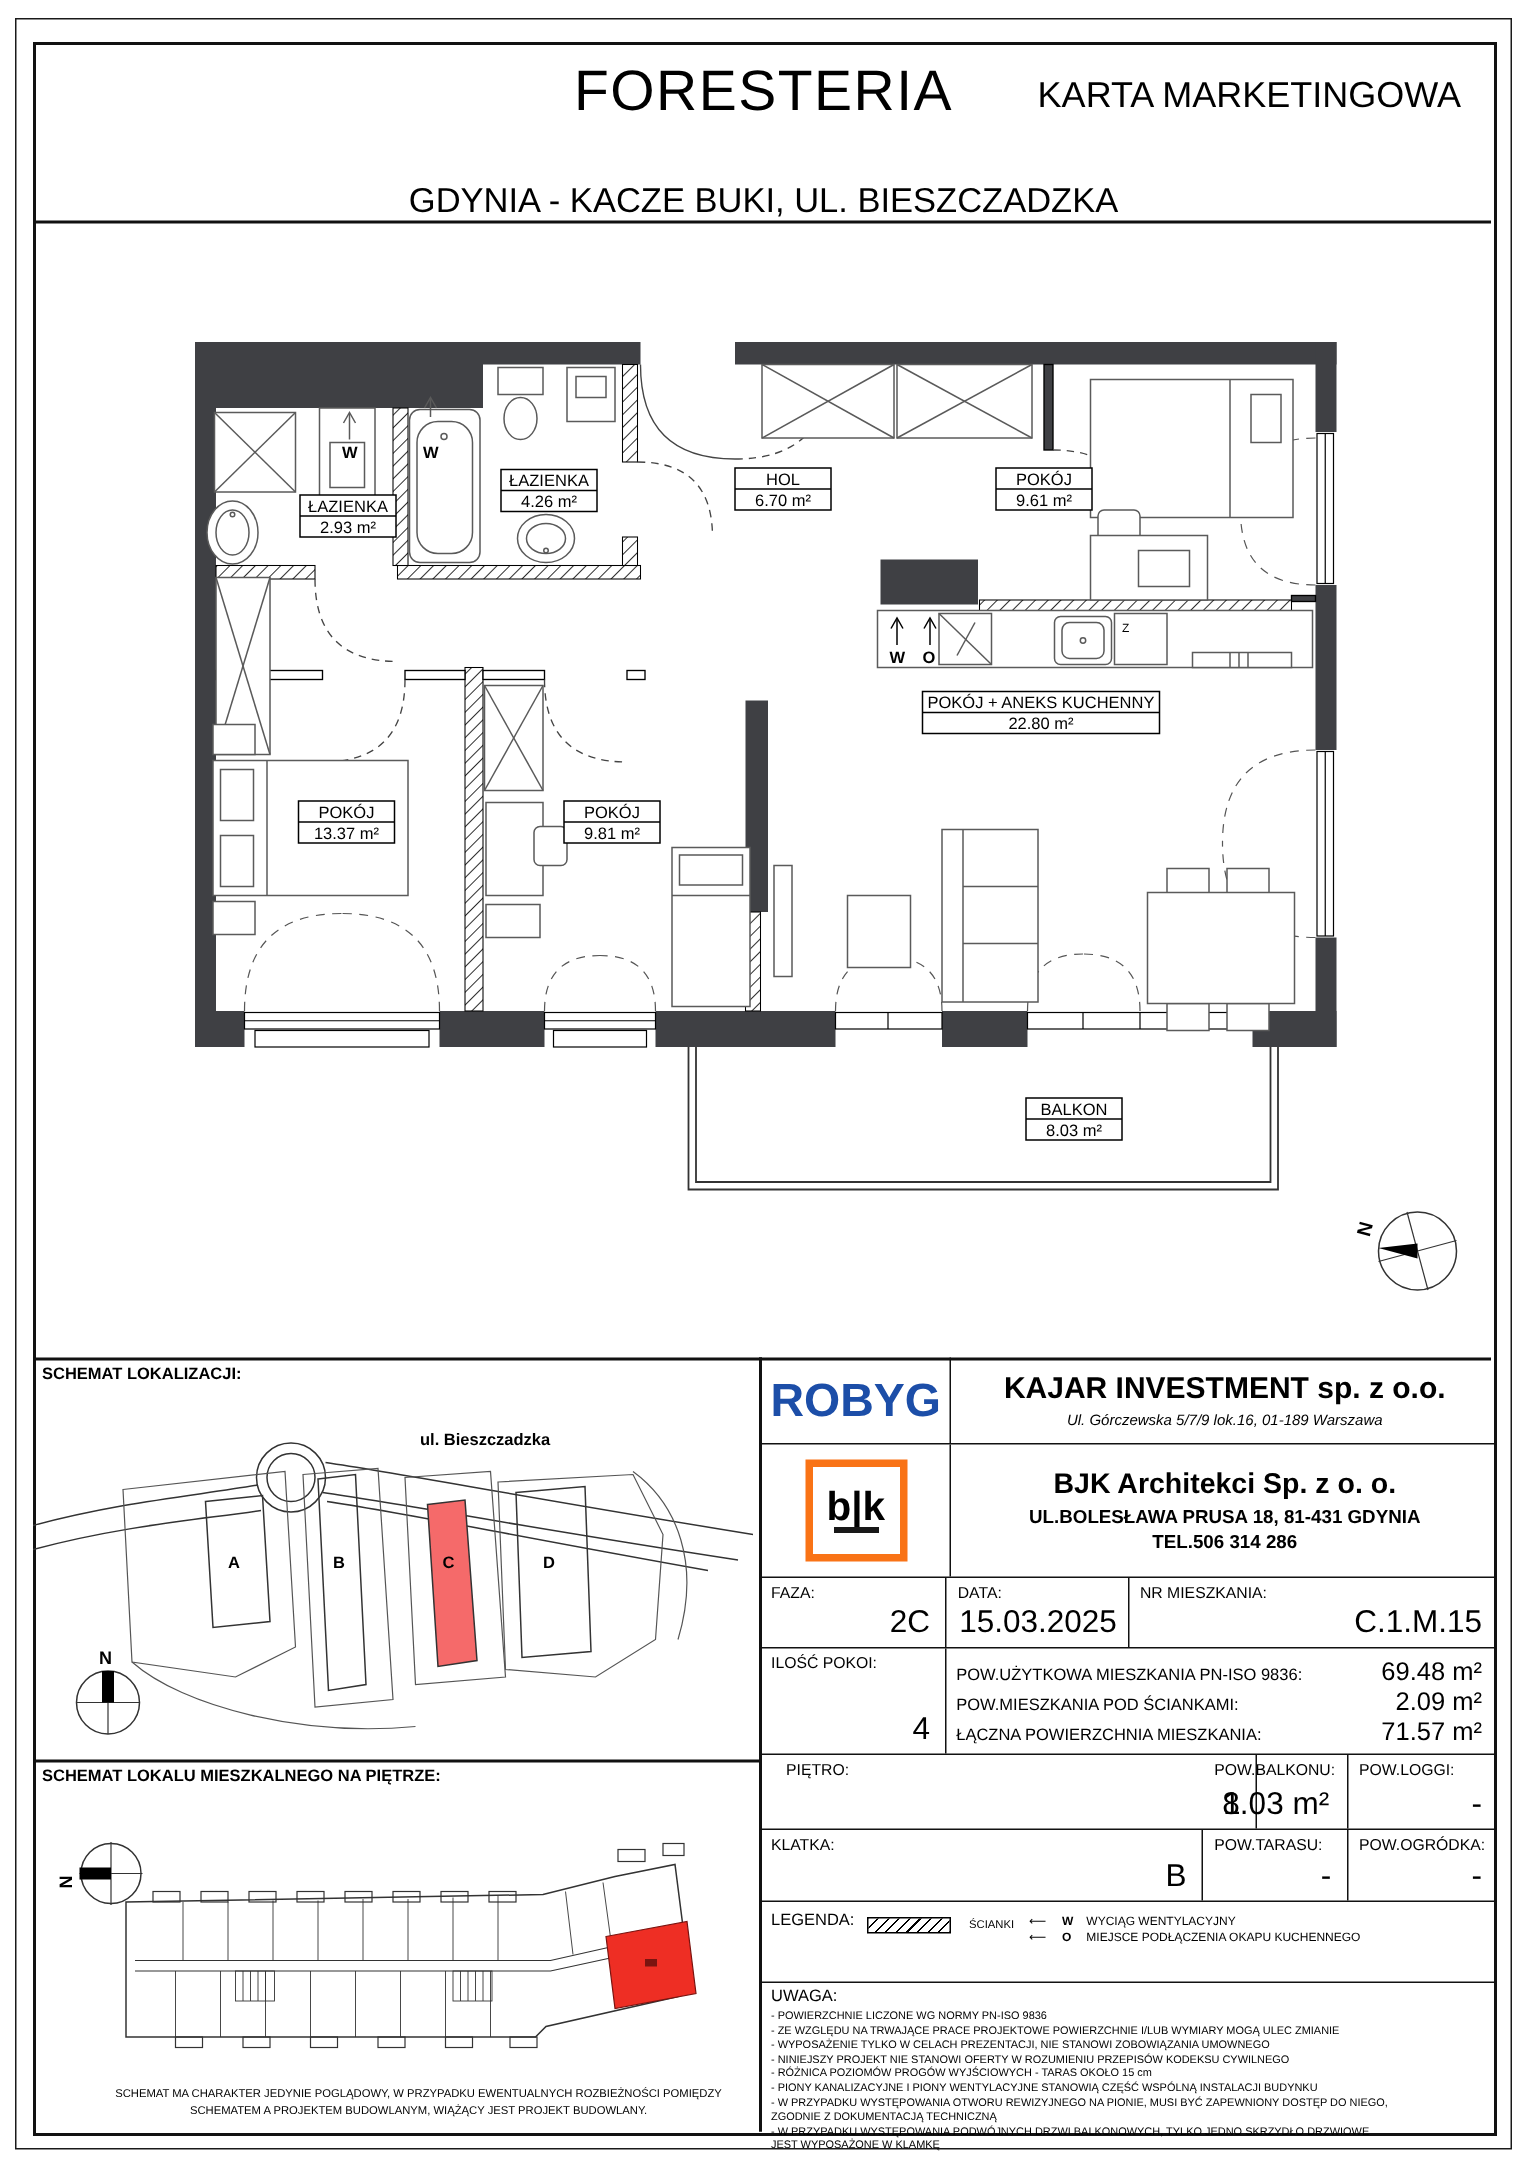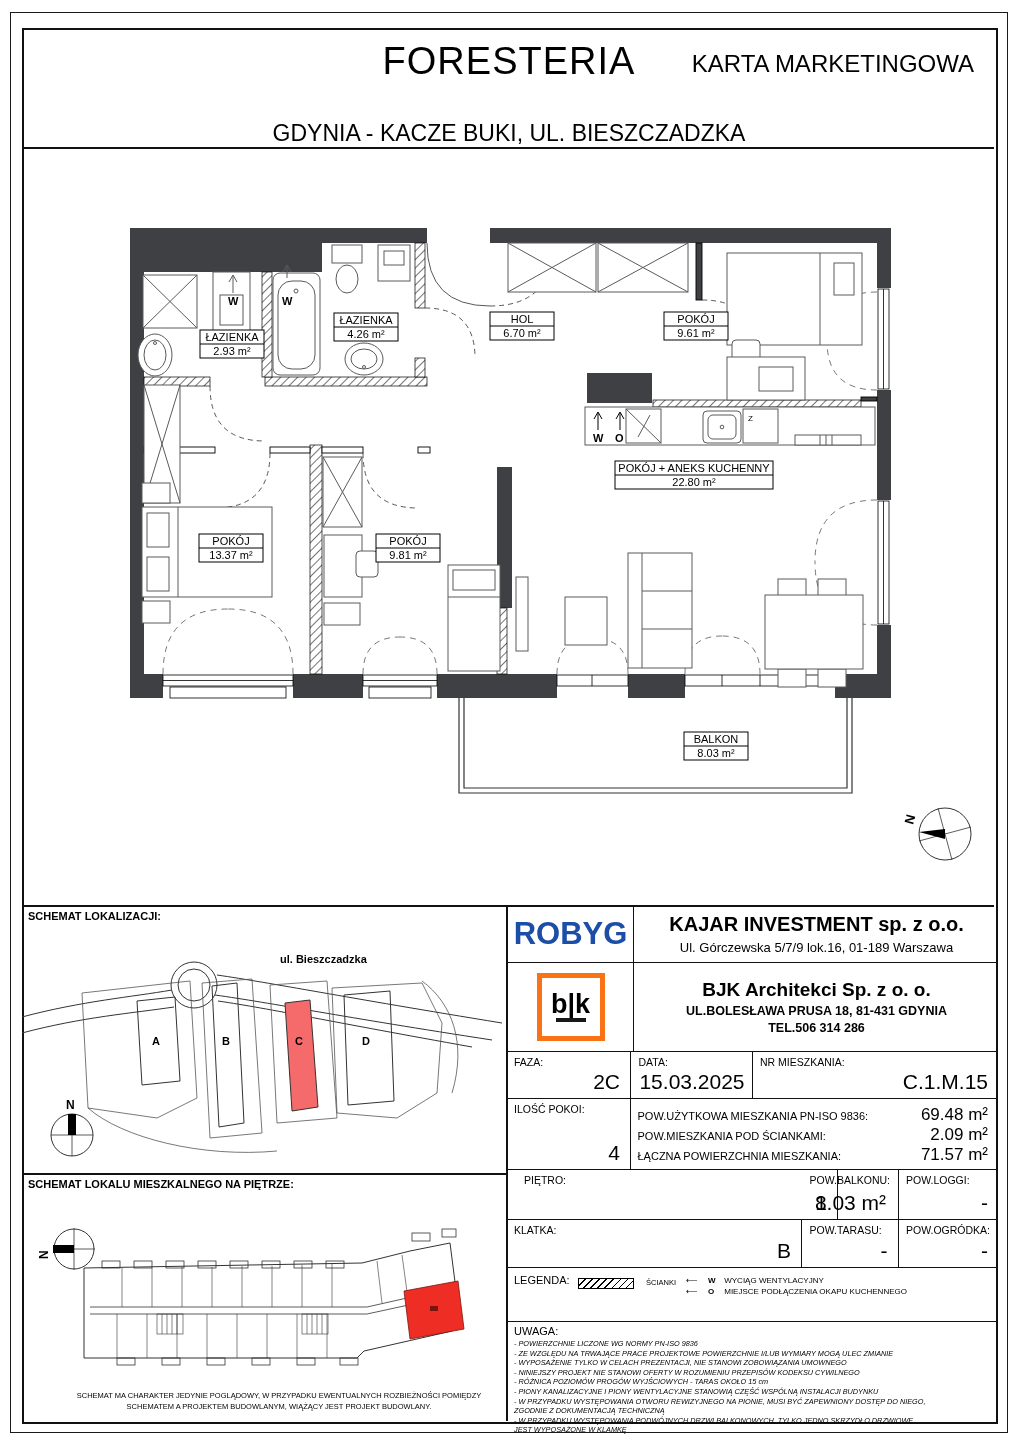--- a/index.html
+++ b/index.html
@@ -21,21 +21,21 @@
   
   .rcol{left:506px;top:905px;width:490px;height:516px;border-left:2px solid #111;}
   .row{position:absolute;left:0;width:490px;border-bottom:1.5px solid #111;box-sizing:border-box;}
   .cell{position:absolute;top:0;bottom:0;box-sizing:border-box;}
   .cell.br{border-right:1.5px solid #111;}
   .cell-label{position:absolute;left:6px;top:4px;font-size:10.5px;}
   .big-val{position:absolute;right:10px;bottom:4px;font-size:21px;}
   .center-val{position:absolute;left:0;right:0;bottom:4px;text-align:center;font-size:21px;}
   .robyg{font-size:31px;font-weight:bold;color:#1c4ea8;letter-spacing:0px;}
   .dev-name{font-size:20px;font-weight:bold;text-align:center;}
-  .dev-addr{font-size:13px;text-align:center;margin-top:4px;}
+  .dev-addr{font-size:10px;text-align:center;margin-top:4px;font-style:italic;}
   .arch-name{font-size:19px;font-weight:bold;text-align:center;}
   .arch-addr{font-size:12.5px;font-weight:bold;text-align:center;margin-top:3px;}
   .vcenter{display:flex;flex-direction:column;justify-content:center;align-items:center;height:100%;}
   .area-rows{position:absolute;left:129px;right:10px;top:6px;bottom:6px;
              display:flex;flex-direction:column;justify-content:space-between;}
   .area-row{display:flex;justify-content:space-between;align-items:baseline;}
   .area-row .al{font-size:11px;}
   .area-row .av{font-size:17px;}
   .bjk-box{width:58px;height:58px;border:5px solid #f97316;display:flex;flex-direction:column;
            justify-content:center;align-items:center;}
@@ -44,21 +44,21 @@
   
   .legend-title{position:absolute;left:6px;top:6px;font-size:11px;}
   .legend-swatch{position:absolute;left:70px;top:10px;width:54px;height:9px;border:1px solid #000;
     background:repeating-linear-gradient(135deg,#fff 0 4px,#000 4px 5px);}
   .legend-scianki{position:absolute;left:138px;top:10px;font-size:7.5px;}
   .legend-line{position:absolute;font-size:8px;white-space:nowrap;}
   .legend-arrow{display:inline-block;width:22px;}
   .legend-key{font-weight:bold;display:inline-block;width:14px;}
   
   .uwaga-title{position:absolute;left:6px;top:3px;font-size:11px;}
-  .uwaga-lines{position:absolute;left:6px;top:17px;right:4px;font-size:7.3px;line-height:9.6px;font-style:italic;}
+  .uwaga-lines{position:absolute;left:6px;top:17px;right:4px;font-size:7.3px;line-height:9.6px;}
   
   .loc-box{left:22px;top:905px;width:484px;height:268px;}
   .floor-box{left:22px;top:1173px;width:484px;height:247px;}
   .loc-head{position:absolute;left:6px;top:5px;}
   .note{position:absolute;left:40px;right:10px;text-align:center;font-size:7.5px;line-height:10px;}
   svg text{font-family:"Liberation Sans",sans-serif;}
 </style>
 </head>
 <body>
 

